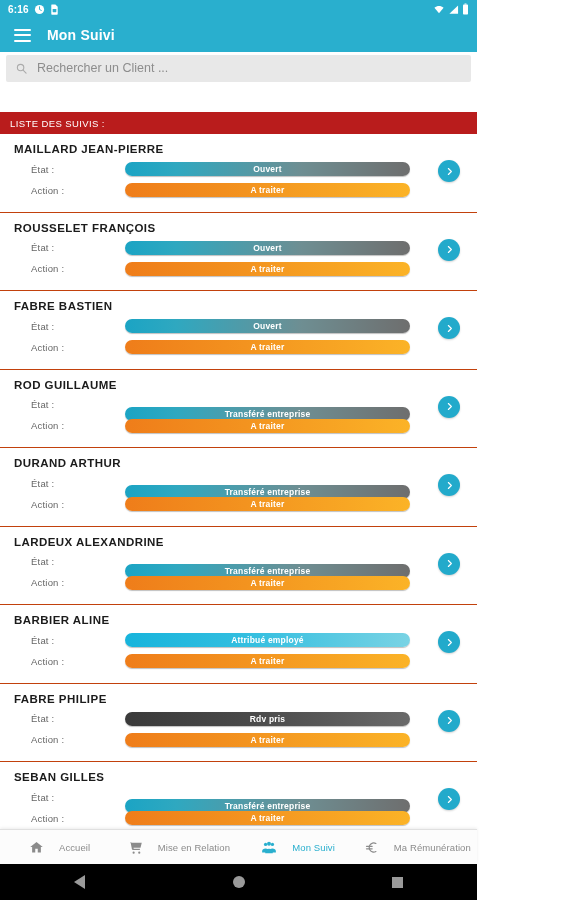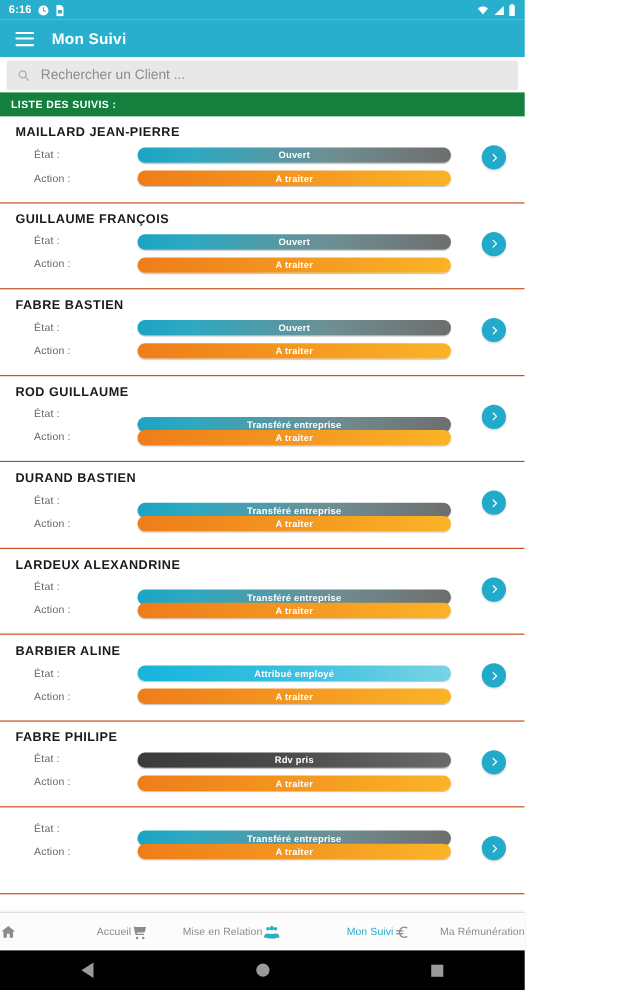--- a/index.html
+++ b/index.html
@@ -34,23 +34,23 @@
   .searchwrap{flex:0 0 32px;background:#fff;padding:0 6px;box-sizing:border-box;display:flex;align-items:center;}
   .searchbar{
     width:100%;height:27px;background:#E8E8E8;border-radius:2px;
     display:flex;align-items:center;padding:0 10px;box-sizing:border-box;gap:10px;
   }
   .search-ico{width:11px;height:11px;flex:0 0 11px;opacity:.55;}
   .search-ph{color:#8d8d8d;font-size:12.5px;}
 
   
   .sectionhead{
-    flex:0 0 22px;background:#15803d;display:flex;align-items:center;
+    flex:0 0 22px;background:#b91c1c;display:flex;align-items:center;
     padding:0 10px;box-sizing:border-box;
-    color:#fff;font-size:9.5px;font-weight:bold;letter-spacing:.4px;
+    color:#fff;font-size:9.5px;font-weight:normal;letter-spacing:.4px;margin-top:28px;
   }
 
   
   .list{flex:1 1 auto;overflow:hidden;background:#fff;}
   .row{
     height:78.5px;box-sizing:border-box;
     border-bottom:1px solid #c2410c;
     position:relative;padding:9px 0 0 0;
   }
   .row-name{
@@ -83,21 +83,21 @@
   }
   .chev svg{display:block;}
 
   
   .bottomnav{
     flex:0 0 34px;background:#FCFCFC;border-top:1px solid #E0E0E0;
     display:flex;align-items:center;box-shadow:0 -1px 3px rgba(0,0,0,.08);
   }
   .navitem{
     flex:1 1 0;height:100%;
-    display:flex;align-items:center;justify-content:space-between;gap:15px;cursor:pointer;
+    display:flex;align-items:center;justify-content:center;gap:15px;cursor:pointer;
   }
   .navitem .nlabel{font-size:9.5px;color:#8b8b8b;letter-spacing:.1px;}
   .navitem.active .nlabel{color:#29AFCE;}
   .navitem svg{display:block;}
 
   
   .androidnav{
     flex:0 0 36px;background:#000;display:flex;align-items:center;justify-content:center;gap:0;
   }
   .androidnav .abtn{width:33.33%;display:flex;align-items:center;justify-content:center;cursor:pointer;}
@@ -170,21 +170,21 @@
           <span class="kv-label">Action :</span>
           <span class="bar action-traiter">A traiter</span>
         </div>
         <div class="chev">
           <svg width="9" height="9" viewBox="0 0 24 24">
             <path d="M9 4 L17 12 L9 20" stroke="#fff" stroke-width="3" fill="none" stroke-linecap="round" stroke-linejoin="round"></path>
           </svg>
         </div>
       </div>
       <div class="row">
-        <div class="row-name">GUILLAUME FRANÇOIS</div>
+        <div class="row-name">ROUSSELET FRANÇOIS</div>
         <div class="kv">
           <span class="kv-label">État :</span>
           <span class="bar state-ouvert">Ouvert</span>
         </div>
         <div class="kv">
           <span class="kv-label">Action :</span>
           <span class="bar action-traiter">A traiter</span>
         </div>
         <div class="chev">
           <svg width="9" height="9" viewBox="0 0 24 24">
@@ -218,21 +218,21 @@
           <span class="kv-label">Action :</span>
           <span class="bar action-traiter">A traiter</span>
         </div>
         <div class="chev">
           <svg width="9" height="9" viewBox="0 0 24 24">
             <path d="M9 4 L17 12 L9 20" stroke="#fff" stroke-width="3" fill="none" stroke-linecap="round" stroke-linejoin="round"></path>
           </svg>
         </div>
       </div>
       <div class="row">
-        <div class="row-name">DURAND BASTIEN</div>
+        <div class="row-name">DURAND ARTHUR</div>
         <div class="kv">
           <span class="kv-label">État :</span>
           <span class="bar state-transfere">Transféré entreprise</span>
         </div>
         <div class="kv">
           <span class="kv-label">Action :</span>
           <span class="bar action-traiter">A traiter</span>
         </div>
         <div class="chev">
           <svg width="9" height="9" viewBox="0 0 24 24">
@@ -282,20 +282,21 @@
           <span class="kv-label">Action :</span>
           <span class="bar action-traiter">A traiter</span>
         </div>
         <div class="chev">
           <svg width="9" height="9" viewBox="0 0 24 24">
             <path d="M9 4 L17 12 L9 20" stroke="#fff" stroke-width="3" fill="none" stroke-linecap="round" stroke-linejoin="round"></path>
           </svg>
         </div>
       </div>
       <div class="row">
+        <div class="row-name">SEBAN GILLES</div>
         <div class="kv">
           <span class="kv-label">État :</span>
           <span class="bar state-transfere">Transféré entreprise</span>
         </div>
         <div class="kv">
           <span class="kv-label">Action :</span>
           <span class="bar action-traiter">A traiter</span>
         </div>
         <div class="chev">
           <svg width="9" height="9" viewBox="0 0 24 24">

